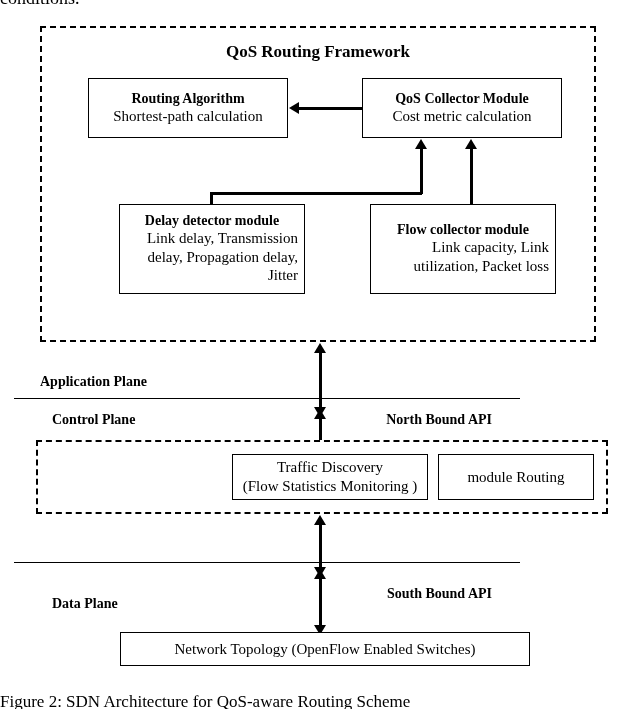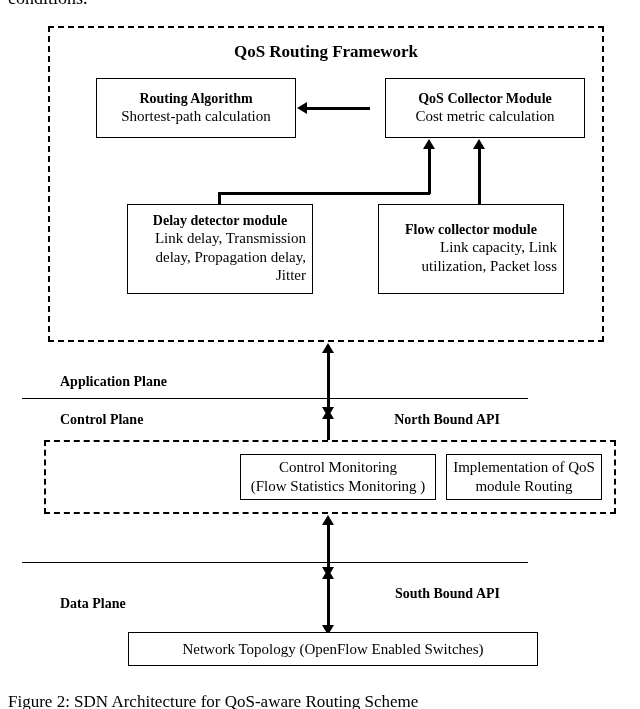--- a/index.html
+++ b/index.html
@@ -4,21 +4,21 @@
 <style>
   * { box-sizing: border-box; }
   body {
     margin: 0;
     padding: 0;
     font-family: "Times New Roman", Times, serif;
     background: #fff;
     color: #000;
     width: 640px;
   }
-  .canvas { position: relative; width: 534px; height: 709px; margin-left: 8px; }
+  .canvas { position: relative; width: 534px; height: 709px; }
   .cropped {
     position: absolute; top: -12px; left: 0; font-size: 18px;
   }
   .dashed-box {
     border: 2.5px dashed #000;
     position: absolute;
     background: #fff;
   }
   .solid-box {
     border: 1.5px solid #000;
@@ -77,21 +77,21 @@
 
   <div class="dashed-box" style="left:40px; top:26px; width:556px; height:316px;">
     <div class="title-big" style="margin-top:14px;">QoS Routing Framework</div>
   </div>
 
   <div class="solid-box" style="left:88px; top:78px; width:200px; height:60px;">
     <div class="box-title">Routing Algorithm</div>
     <div class="box-sub">Shortest-path calculation</div>
   </div>
 
-  <div class="solid-box" style="left:377px; top:78px; width:200px; height:60px;">
+  <div class="solid-box" style="left:362px; top:78px; width:200px; height:60px;">
     <div class="box-title">QoS Collector Module</div>
     <div class="box-sub">Cost metric calculation</div>
   </div>
 
   <div class="arrow" style="left:298px; top:107px; width:64px; height:2.5px;"></div>
   <div class="arrow-head head-left" style="left:289px; top:102px;"></div>
 
   <div class="solid-box" style="left:370px; top:204px; width:186px; height:90px;">
     <div class="box-title">Flow collector module</div>
     <div class="box-sub">Link capacity, Link utilization, Packet loss</div>
@@ -109,39 +109,38 @@
   <div class="arrow" style="left:420px; top:148px; width:2.5px; height:46px;"></div>
   <div class="arrow-head head-up" style="left:415px; top:139px;"></div>
 
   <div class="arrow" style="left:470px; top:148px; width:2.5px; height:56px;"></div>
   <div class="arrow-head head-up" style="left:465px; top:139px;"></div>
 
   <div class="arrow" style="left:319px; top:352px; width:2.5px; height:56px;"></div>
   <div class="arrow-head head-up" style="left:314px; top:343px;"></div>
   <div class="arrow-head head-down" style="left:314px; top:407px;"></div>
 
-  <div class="plane-label" style="left:52px; top:374px;text-align:center;">Application Plane</div>
+  <div class="plane-label" style="left:40px; top:374px;text-align:center;">Application Plane</div>
 
   <div class="hsep" style="top:398px;"></div>
 
   <div class="plane-label" style="left:52px; top:412px;">Control Plane</div>
   <div class="plane-label" style="right:42px; top:412px;">North Bound API</div>
 
   <div class="arrow" style="left:319px; top:418px; width:2.5px; height:36px;"></div>
   <div class="arrow-head head-up" style="left:314px; top:409px;"></div>
   <div class="arrow-head head-down" style="left:314px; top:453px;"></div>
 
   <div class="dashed-box" style="left:36px; top:440px; width:572px; height:74px;"></div>
 
   <div class="solid-box" style="left:232px; top:454px; width:196px; height:46px;">
-    <div class="box-sub">Control Monitoring</div>
+    <div class="box-sub">Traffic Discovery</div>
     <div class="box-sub">(Flow Statistics Monitoring )</div>
   </div>
   <div class="solid-box" style="left:438px; top:454px; width:156px; height:46px;">
-    <div class="box-sub">Implementation of QoS</div>
     <div class="box-sub">module Routing</div>
   </div>
 
   <div class="arrow" style="left:319px; top:524px; width:2.5px; height:44px;"></div>
   <div class="arrow-head head-up" style="left:314px; top:515px;"></div>
   <div class="arrow-head head-down" style="left:314px; top:567px;"></div>
 
   <div class="hsep" style="top:562px;"></div>
 
   <div class="plane-label" style="left:52px; top:596px;">Data Plane</div>

